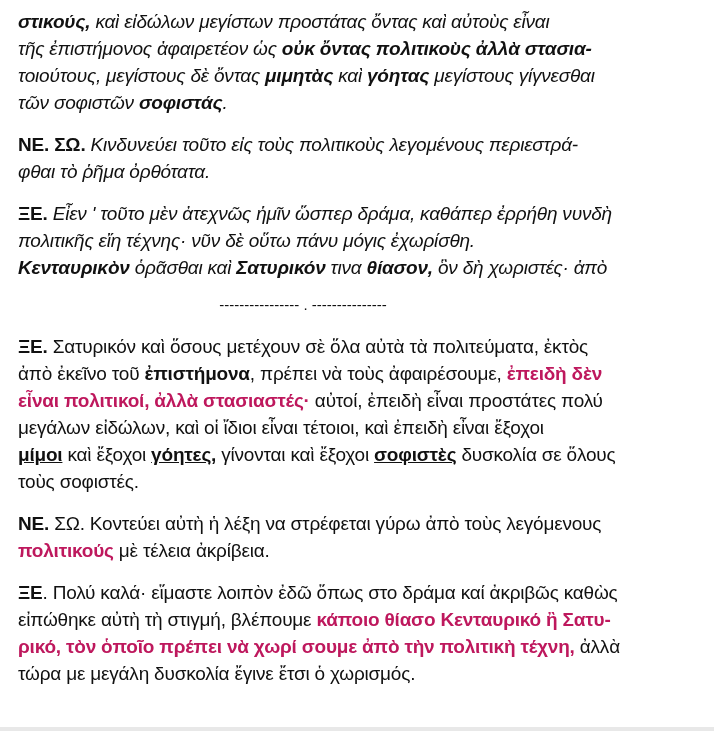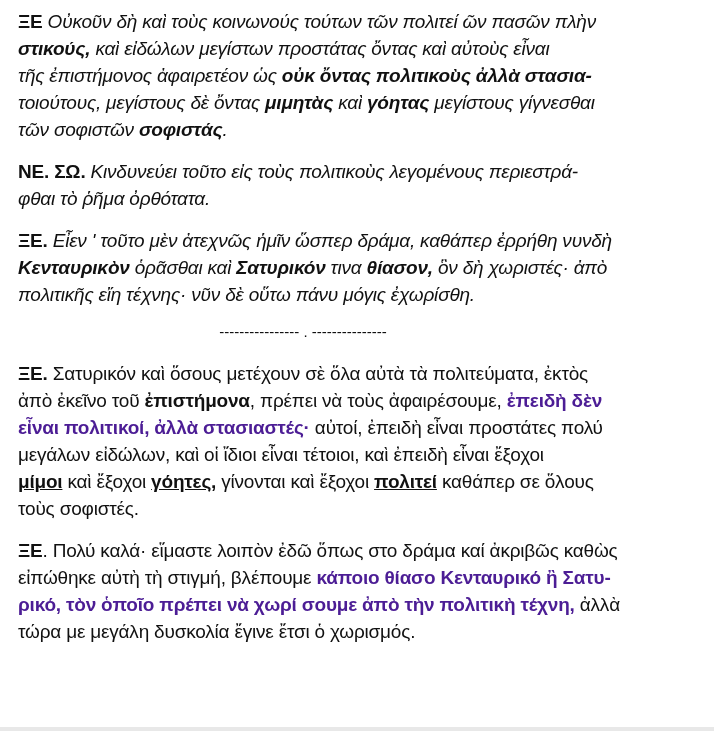--- a/index.html
+++ b/index.html
@@ -10,66 +10,69 @@
     }
     .page { position: absolute; left: 18px; top: 8px; width: 690px; }
     .para {
       font-size: 19px; line-height: 27px; margin: 0 0 15px 0;
       letter-spacing: -0.2px; white-space: normal;
     }
     .para p { margin: 0; }
     .it { font-style: italic; }
     .b { font-weight: bold; }
     .u { text-decoration: underline; }
-    .purple { color: #4c1d95; font-weight: bold; }
+    .purple { color: #be185d; font-weight: bold; }
     .speaker { font-weight: bold; font-style: normal; }
     .sep {
       font-size: 15px; text-align: center; margin: 14px 0 20px 0;
       letter-spacing: 0; padding-right: 120px;
     }
     .bottom-strip {
       position: absolute; left: 0; right: 0; bottom: 0; height: 4px;
       background: #e8e8e8;
     }
   </style>
 </head>
 <body>
 
 <div class="page">
 
   <div class="para it">
-    <p><span class="speaker">ΞΕ</span><span> Οὐκοῦν δὴ καὶ τοὺς κοινωνούς τούτων τῶν πολιτεί ῶν πασῶν πλὴν</span></p>
     <p><span class="b">στικούς,</span><span> καὶ εἰδώλων μεγίστων προστάτας ὄντας καὶ αὐτοὺς εἶναι</span></p>
     <p><span>τῆς ἐπιστήμονος ἀφαιρετέον ὡς </span><span class="b">οὐκ ὄντας πολιτικοὺς ἀλλὰ στασια-</span></p>
     <p><span>τοιούτους, μεγίστους δὲ ὄντας </span><span class="b">μιμητὰς</span><span> καὶ </span><span class="b">γόητας</span><span> μεγίστους γίγνεσθαι</span></p>
     <p><span>τῶν σοφιστῶν </span><span class="b">σοφιστάς</span><span>.</span></p>
   </div>
 
   <div class="para it">
     <p><span class="speaker">ΝΕ. ΣΩ.</span><span> Κινδυνεύει τοῦτο εἰς τοὺς πολιτικοὺς λεγομένους περιεστρά-</span></p>
     <p><span>φθαι τὸ ῥῆμα ὀρθότατα.</span></p>
   </div>
 
   <div class="para it">
     <p><span class="speaker">ΞΕ.</span><span> Εἶεν ' τοῦτο μὲν ἀτεχνῶς ἡμῖν ὥσπερ δράμα, καθάπερ ἐρρήθη νυνδὴ</span></p>
+    <p><span>πολιτικῆς εἴη  τέχνης· νῦν δὲ οὕτω πάνυ μόγις ἐχωρίσθη.</span></p>
     <p><span class="b">Κενταυρικὸν</span><span> ὁρᾶσθαι καὶ </span><span class="b">Σατυρικόν</span><span> τινα </span><span class="b">θίασον,</span><span> ὃν δὴ χωριστές· ἀπὸ</span></p>
-    <p><span>πολιτικῆς εἴη  τέχνης· νῦν δὲ οὕτω πάνυ μόγις ἐχωρίσθη.</span></p>
   </div>
 
   <div class="sep">---------------- . ---------------</div>
 
   <div class="para">
     <p><span class="speaker">ΞΕ.</span><span> Σατυρικόν καὶ ὅσους μετέχουν σὲ ὅλα αὐτὰ τὰ πολιτεύματα, ἐκτὸς</span></p>
     <p><span>ἀπὸ ἐκεῖνο τοῦ </span><span class="b">ἐπιστήμονα</span><span>, πρέπει νὰ τοὺς ἀφαιρέσουμε, </span><span class="purple">ἐπειδὴ δὲν</span></p>
     <p><span class="purple">εἶναι πολιτικοί, ἀλλὰ στασιαστές·</span><span> αὐτοί, ἐπειδὴ εἶναι προστάτες πολύ</span></p>
     <p><span>μεγάλων εἰδώλων, καὶ οἱ ἴδιοι εἶναι τέτοιοι, καὶ ἐπειδὴ εἶναι ἔξοχοι</span></p>
-    <p><span class="b u">μίμοι</span><span> καὶ ἔξοχοι </span><span class="b u">γόητες,</span><span> γίνονται καὶ ἔξοχοι </span><span class="b u">πολιτεί</span><span> καθάπερ σε ὅλους</span></p>
+    <p><span class="b u">μίμοι</span><span> καὶ ἔξοχοι </span><span class="b u">γόητες,</span><span> γίνονται καὶ ἔξοχοι </span><span class="b u">σοφιστὲς</span><span> δυσκολία σε ὅλους</span></p>
     <p><span>τοὺς σοφιστές.</span></p>
   </div>
 
+  <div class="para">
+    <p><span class="speaker">ΝΕ.</span><span> ΣΩ. Κοντεύει αὐτὴ ἡ λέξη να στρέφεται γύρω ἀπὸ τοὺς λεγόμενους</span></p>
+    <p><span class="purple">πολιτικούς</span><span>  μὲ τέλεια ἀκρίβεια.</span></p>
+  </div>
 
   <div class="para">
     <p><span class="speaker">ΞΕ</span><span>. Πολύ καλά· εἵμαστε λοιπὸν ἐδῶ ὅπως στο δράμα καί ἀκριβῶς καθὼς</span></p>
     <p><span>εἰπώθηκε αὐτὴ τὴ στιγμή, βλέπουμε </span><span class="purple">κάποιο θίασο Κενταυρικό ἢ Σατυ-</span></p>
     <p><span class="purple">ρικό, τὸν ὁποῖο πρέπει νὰ χωρί σουμε ἀπὸ τὴν πολιτικὴ τέχνη,</span><span> ἀλλὰ</span></p>
     <p><span>τώρα με μεγάλη δυσκολία ἔγινε ἔτσι ὁ χωρισμός.</span></p>
   </div>
 
 </div>
 

